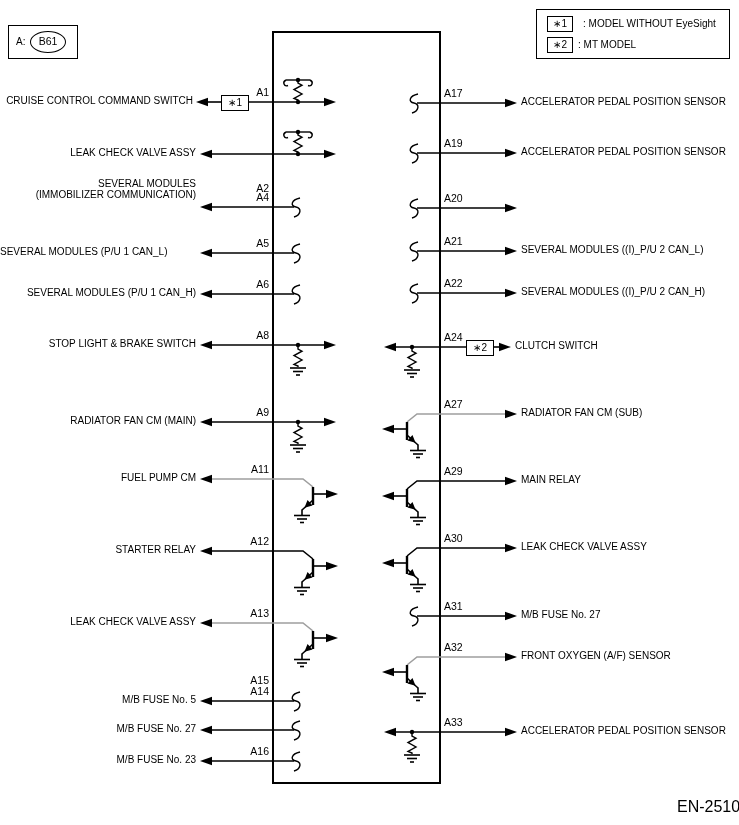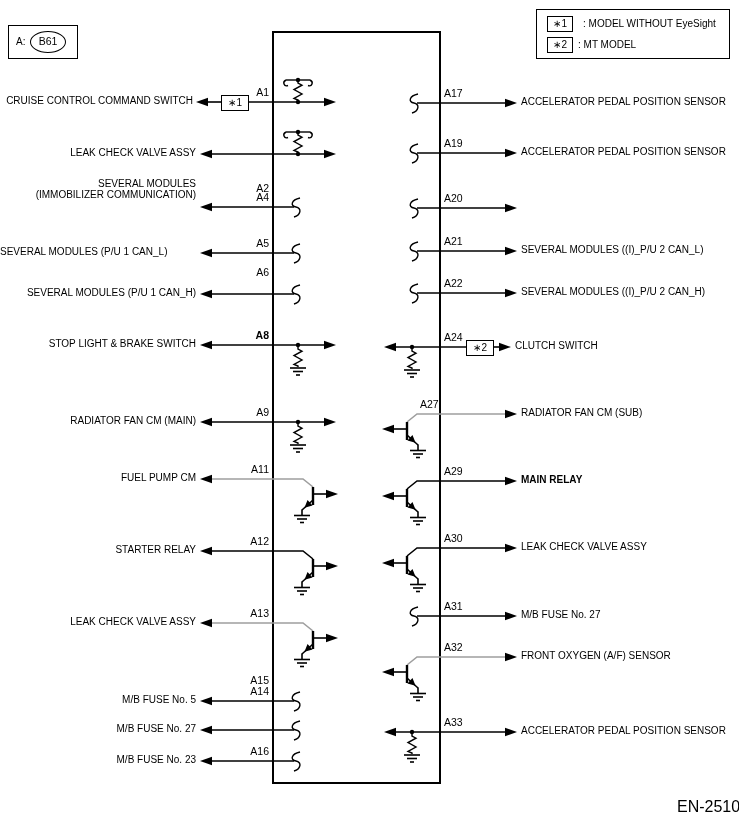--- a/index.html
+++ b/index.html
@@ -269,50 +269,50 @@
   <span class="t r" style="left:0;width:196px;top:544px;">STARTER RELAY</span>
   <span class="t r" style="left:0;width:196px;top:616px;">LEAK CHECK VALVE ASSY</span>
   <span class="t r" style="left:0;width:196px;top:694px;">M/B FUSE No. 5</span>
   <span class="t r" style="left:0;width:196px;top:723px;">M/B FUSE No. 27</span>
   <span class="t r" style="left:0;width:196px;top:754px;">M/B FUSE No. 23</span>
 
   <span class="t r pin" style="left:237px;width:32px;top:86px;">A1</span>
   <span class="t r pin" style="left:237px;width:32px;top:150px;margin-top:32px;">A2</span>
   <span class="t r pin" style="left:237px;width:32px;top:191px;">A4</span>
   <span class="t r pin" style="left:237px;width:32px;top:237px;">A5</span>
-  <span class="t r pin" style="left:237px;width:32px;top:266px;">A6</span>
-  <span class="t r pin" style="left:237px;width:32px;top:329px;font-weight:bold;">A8</span>
+  <span class="t r pin" style="left:237px;width:32px;top:278px;">A6</span>
+  <span class="t r pin" style="left:237px;width:32px;top:329px;">A8</span>
   <span class="t r pin" style="left:237px;width:32px;top:406px;">A9</span>
   <span class="t r pin" style="left:237px;width:32px;top:463px;">A11</span>
   <span class="t r pin" style="left:237px;width:32px;top:535px;">A12</span>
   <span class="t r pin" style="left:237px;width:32px;top:607px;">A13</span>
   <span class="t r pin" style="left:237px;width:32px;top:685px;">A14</span>
   <span class="t r pin" style="left:237px;width:32px;top:674px;">A15</span>
   <span class="t r pin" style="left:237px;width:32px;top:745px;">A16</span>
 
   <span class="t pin" style="left:444px;top:87px;">A17</span>
   <span class="t pin" style="left:444px;top:137px;">A19</span>
   <span class="t pin" style="left:444px;top:192px;">A20</span>
   <span class="t pin" style="left:444px;top:235px;">A21</span>
   <span class="t pin" style="left:444px;top:277px;">A22</span>
   <span class="t pin" style="left:444px;top:331px;">A24</span>
-  <span class="t pin" style="left:420px;top:398px;">A27</span>
+  <span class="t pin" style="left:444px;top:398px;">A27</span>
   <span class="t pin" style="left:444px;top:465px;">A29</span>
   <span class="t pin" style="left:444px;top:532px;">A30</span>
   <span class="t pin" style="left:444px;top:600px;">A31</span>
   <span class="t pin" style="left:444px;top:641px;">A32</span>
   <span class="t pin" style="left:444px;top:716px;">A33</span>
 
   <span class="t" style="left:521px;top:96px;">ACCELERATOR PEDAL POSITION SENSOR</span>
   <span class="t" style="left:521px;top:146px;">ACCELERATOR PEDAL POSITION SENSOR</span>
   <span class="t" style="left:521px;top:244px;">SEVERAL MODULES ((I)_P/U 2 CAN_L)</span>
   <span class="t" style="left:521px;top:286px;">SEVERAL MODULES ((I)_P/U 2 CAN_H)</span>
   <span class="t" style="left:515px;top:340px;">CLUTCH SWITCH</span>
   <span class="t" style="left:521px;top:407px;">RADIATOR FAN CM (SUB)</span>
-  <span class="t" style="left:521px;top:474px;font-weight:bold;">MAIN RELAY</span>
+  <span class="t" style="left:521px;top:474px;">MAIN RELAY</span>
   <span class="t" style="left:521px;top:541px;">LEAK CHECK VALVE ASSY</span>
   <span class="t" style="left:521px;top:609px;">M/B FUSE No. 27</span>
   <span class="t" style="left:521px;top:650px;">FRONT OXYGEN (A/F) SENSOR</span>
   <span class="t" style="left:521px;top:725px;">ACCELERATOR PEDAL POSITION SENSOR</span>
 
   <span class="t foot" style="left:677px;top:801px;">EN-25103</span>
 
 </div>
 
 </body></html>

